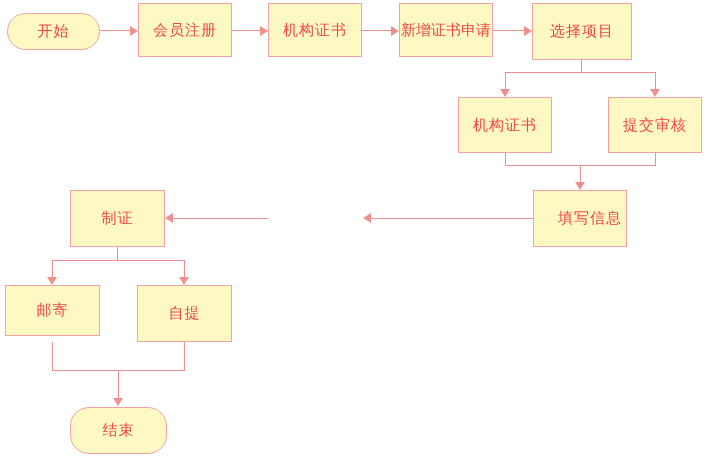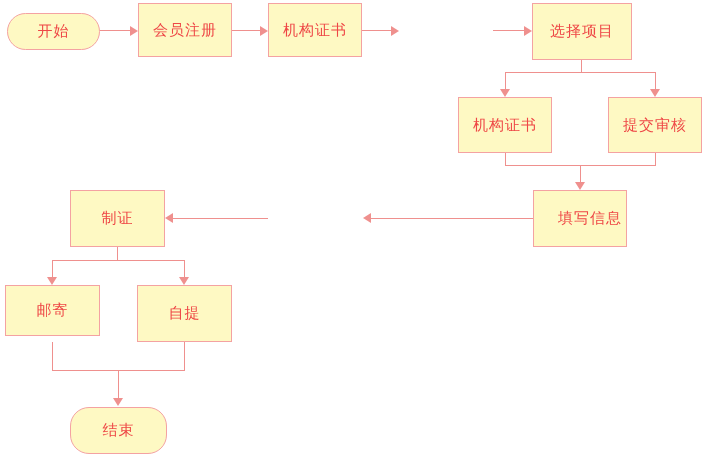--- a/index.html
+++ b/index.html
@@ -38,20 +38,21 @@
   #n-end          { left:70px;  top:407px; width:97px;  height:47px; }
 </style>
 </head>
 <body>
 
 <div id="canvas">
 
   <div class="node stadium" id="n-start">开始</div>
   <div class="node" id="n-register">会员注册</div>
   <div class="node" id="n-login">机构证书</div>
+  <div class="node" id="n-newcert">新增证书申请</div>
   <div class="node" id="n-orgcert">机构证书</div>
   <div class="node" id="n-select">选择项目</div>
   <div class="node" id="n-personalcert">提交审核</div>
   <div class="node" id="n-fillinfo">填写信息</div>
   <div class="node" id="n-makecert">制证</div>
   <div class="node" id="n-mail">邮寄</div>
   <div class="node" id="n-selfpickup">自提</div>
   <div class="node stadium" id="n-end">结束</div>
 
   <div>

